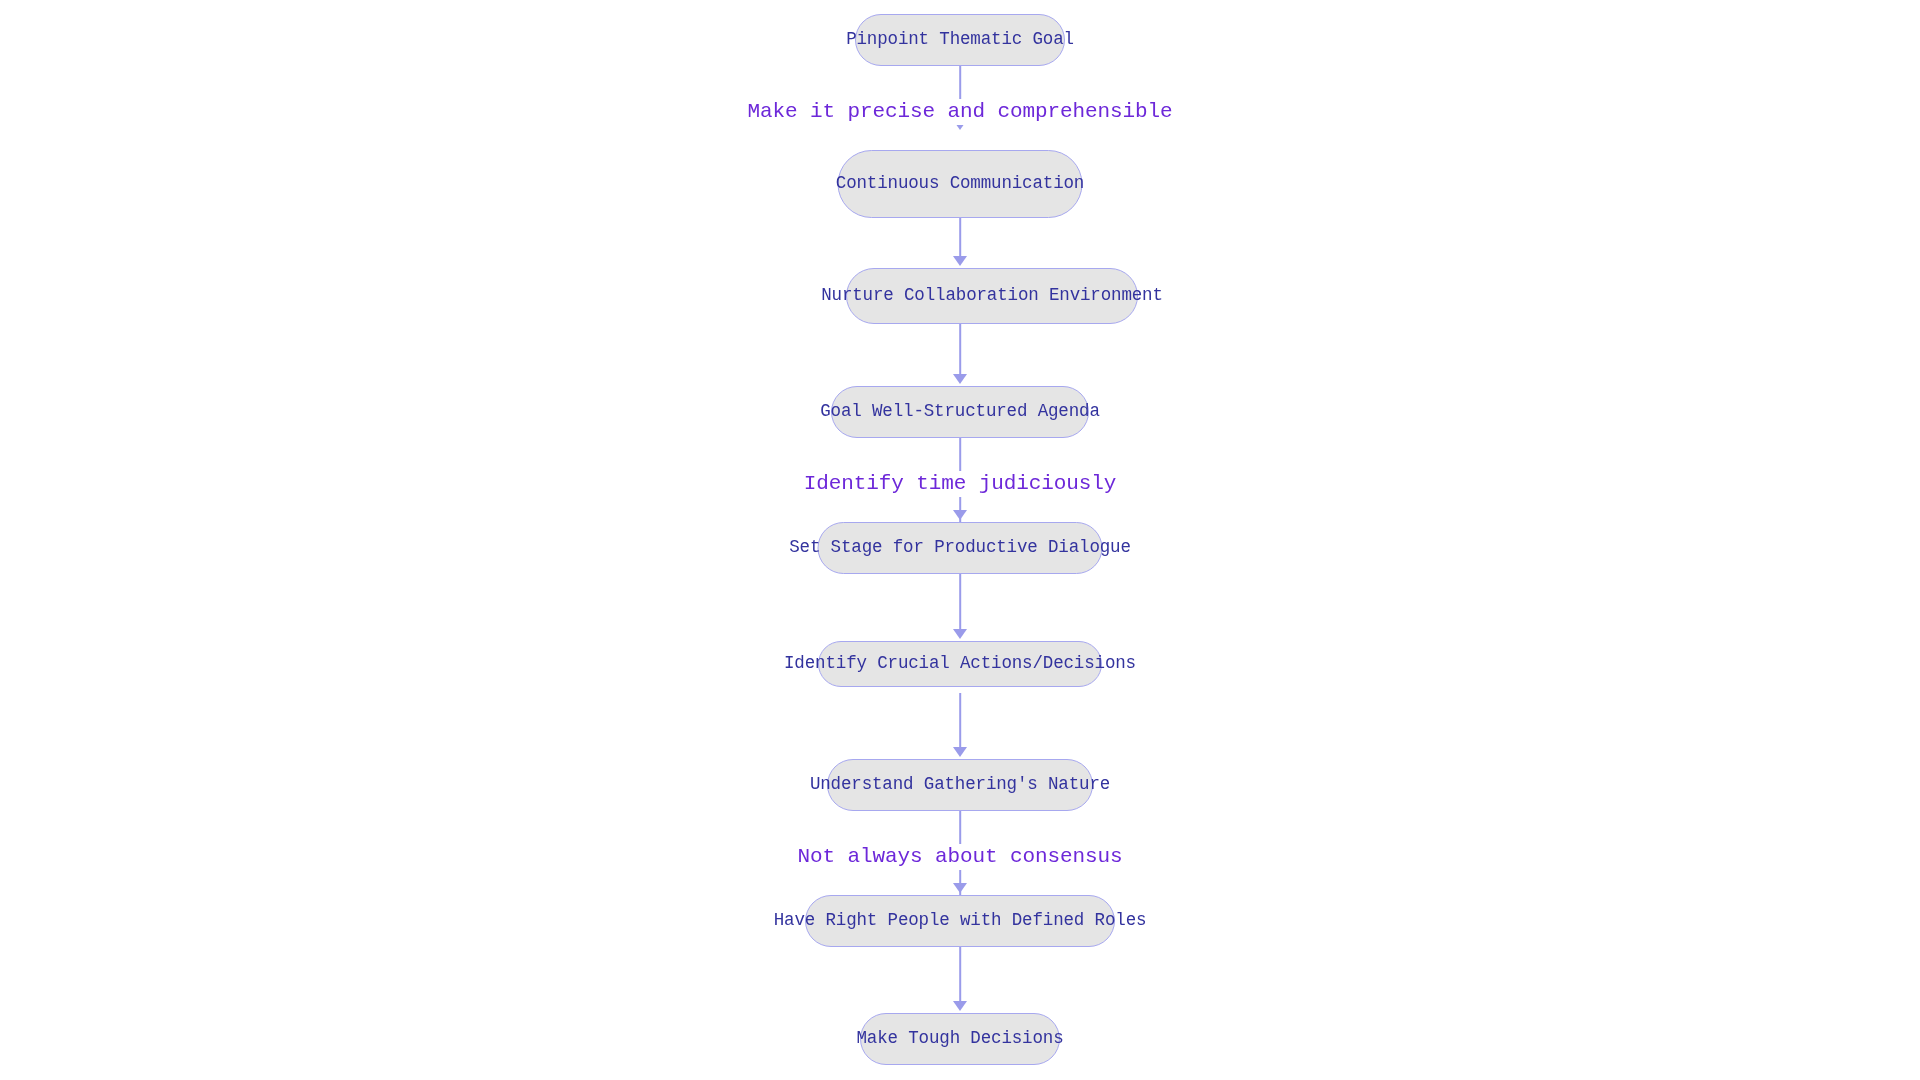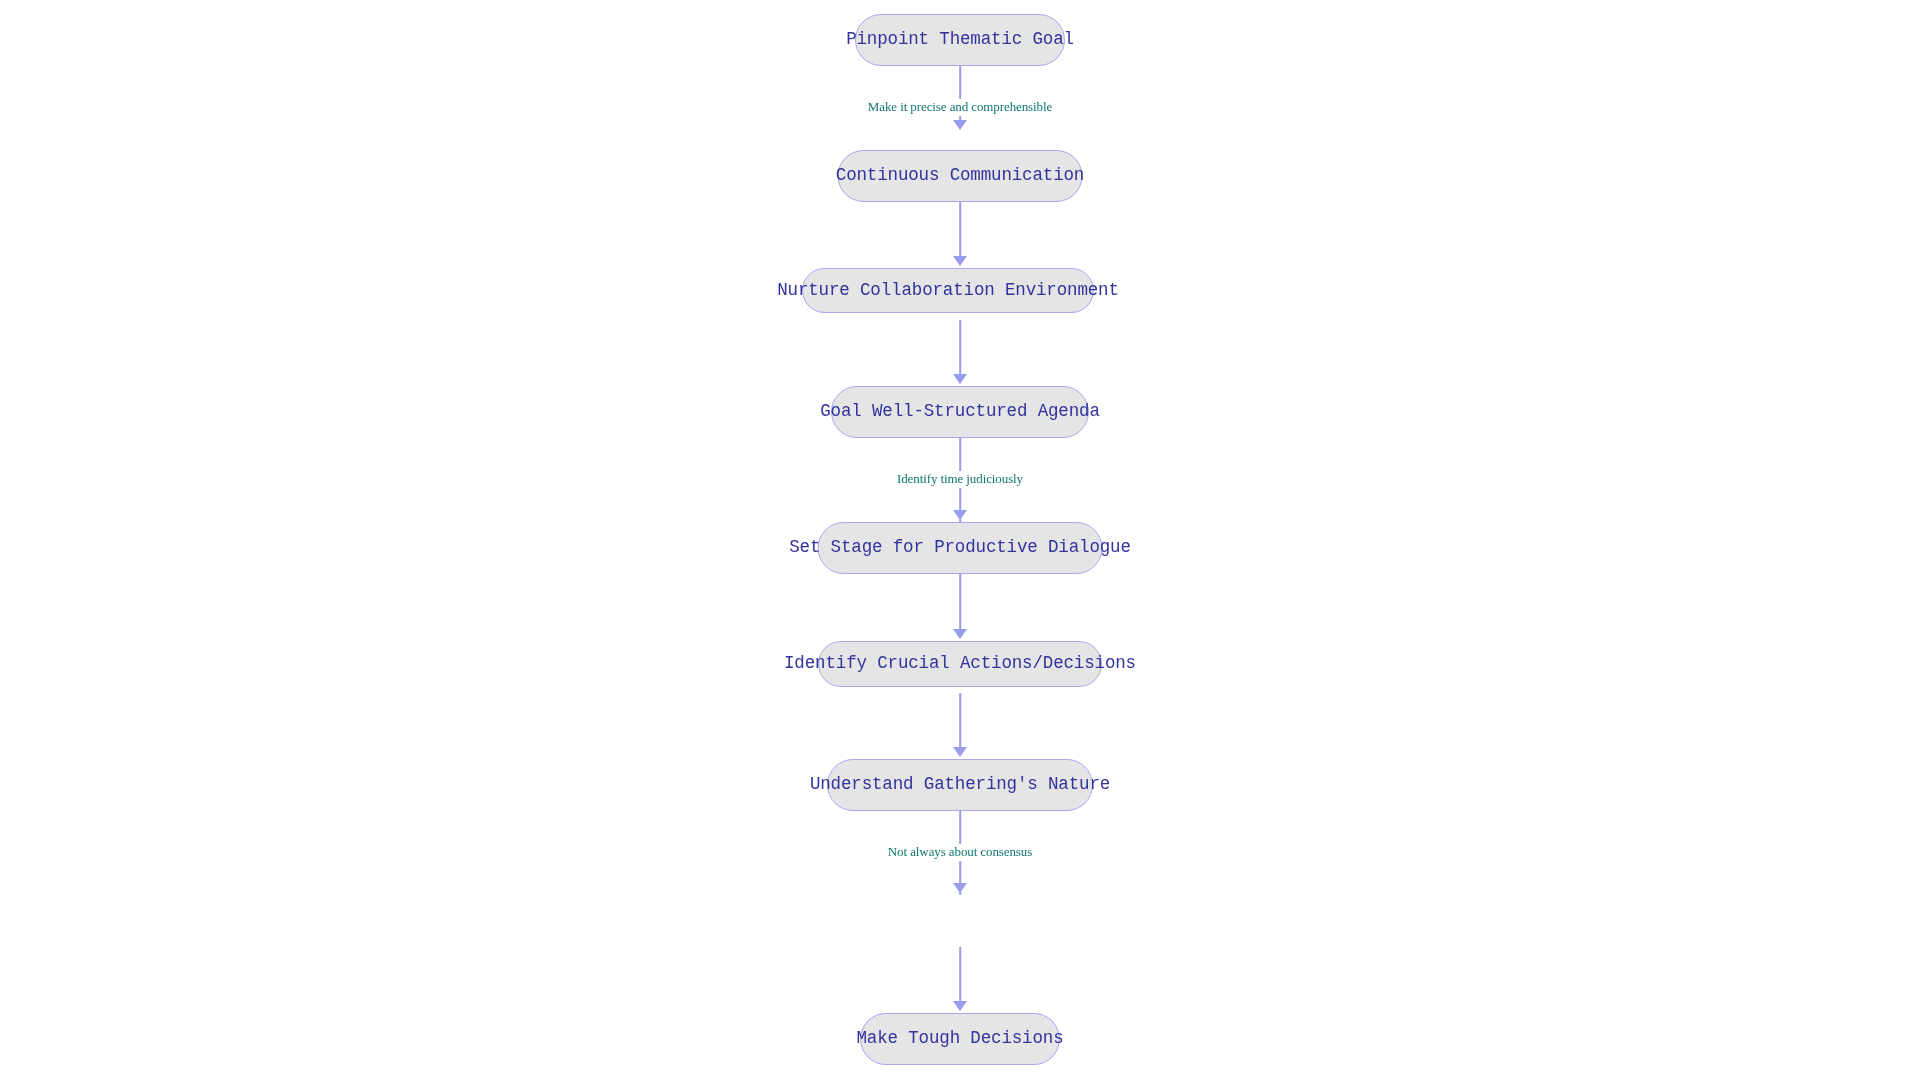--- a/index.html
+++ b/index.html
@@ -46,23 +46,23 @@
     position: absolute;
     width: 0;
     height: 0;
     border-left: 7px solid transparent;
     border-right: 7px solid transparent;
     border-top: 10px solid #9a9bea;
     transform: translateX(-50%);
   }
   .edge-label {
     position: absolute;
-    color: #0f766e;
-    font-size: 13px;
-    font-family: Liberation Serif, serif;
+    color: #6d28d9;
+    font-size: 21px;
+    font-family: Liberation Mono, monospace;
     letter-spacing: -0.1px;
     white-space: nowrap;
     background: #ffffff;
     padding: 1px 5px;
     line-height: 1.15;
     transform: translateX(-50%);
   }
 </style>
 </head>
 <body>
@@ -91,28 +91,29 @@
 
   <div class="edge-line" style="left:960px; top:811px; height:84px;"></div>
   <div class="arrowhead" style="left:960px; top:883px;"></div>
   <div class="edge-label" style="left:960px; top:844px;">Not always about consensus</div>
 
   <div class="edge-line" style="left:960px; top:947px; height:56px;"></div>
   <div class="arrowhead" style="left:960px; top:1001px;"></div>
 
   <div class="node" style="left:960px; top:14px; width:210px; height:52px;">Pinpoint Thematic Goal</div>
 
-  <div class="node" style="left:960px; top:150px; width:245px; height:52px;">Continuous Communication</div>
+  <div class="node" style="left:960px; top:150px; width:245px; height:68px;">Continuous Communication</div>
 
-  <div class="node" style="left:948px; top:268px; width:292px; height:45px;">Nurture Collaboration Environment</div>
+  <div class="node" style="left:992px; top:268px; width:292px; height:56px;">Nurture Collaboration Environment</div>
 
   <div class="node" style="left:960px; top:386px; width:258px; height:52px;">Goal Well-Structured Agenda</div>
 
   <div class="node" style="left:960px; top:522px; width:285px; height:52px;">Set Stage for Productive Dialogue</div>
 
   <div class="node" style="left:960px; top:641px; width:284px; height:46px;">Identify Crucial Actions/Decisions</div>
 
   <div class="node" style="left:960px; top:759px; width:266px; height:52px;">Understand Gathering's Nature</div>
 
+  <div class="node" style="left:960px; top:895px; width:310px; height:52px;">Have Right People with Defined Roles</div>
 
   <div class="node" style="left:960px; top:1013px; width:200px; height:52px;">Make Tough Decisions</div>
 
 </div>
 
 </body></html>

